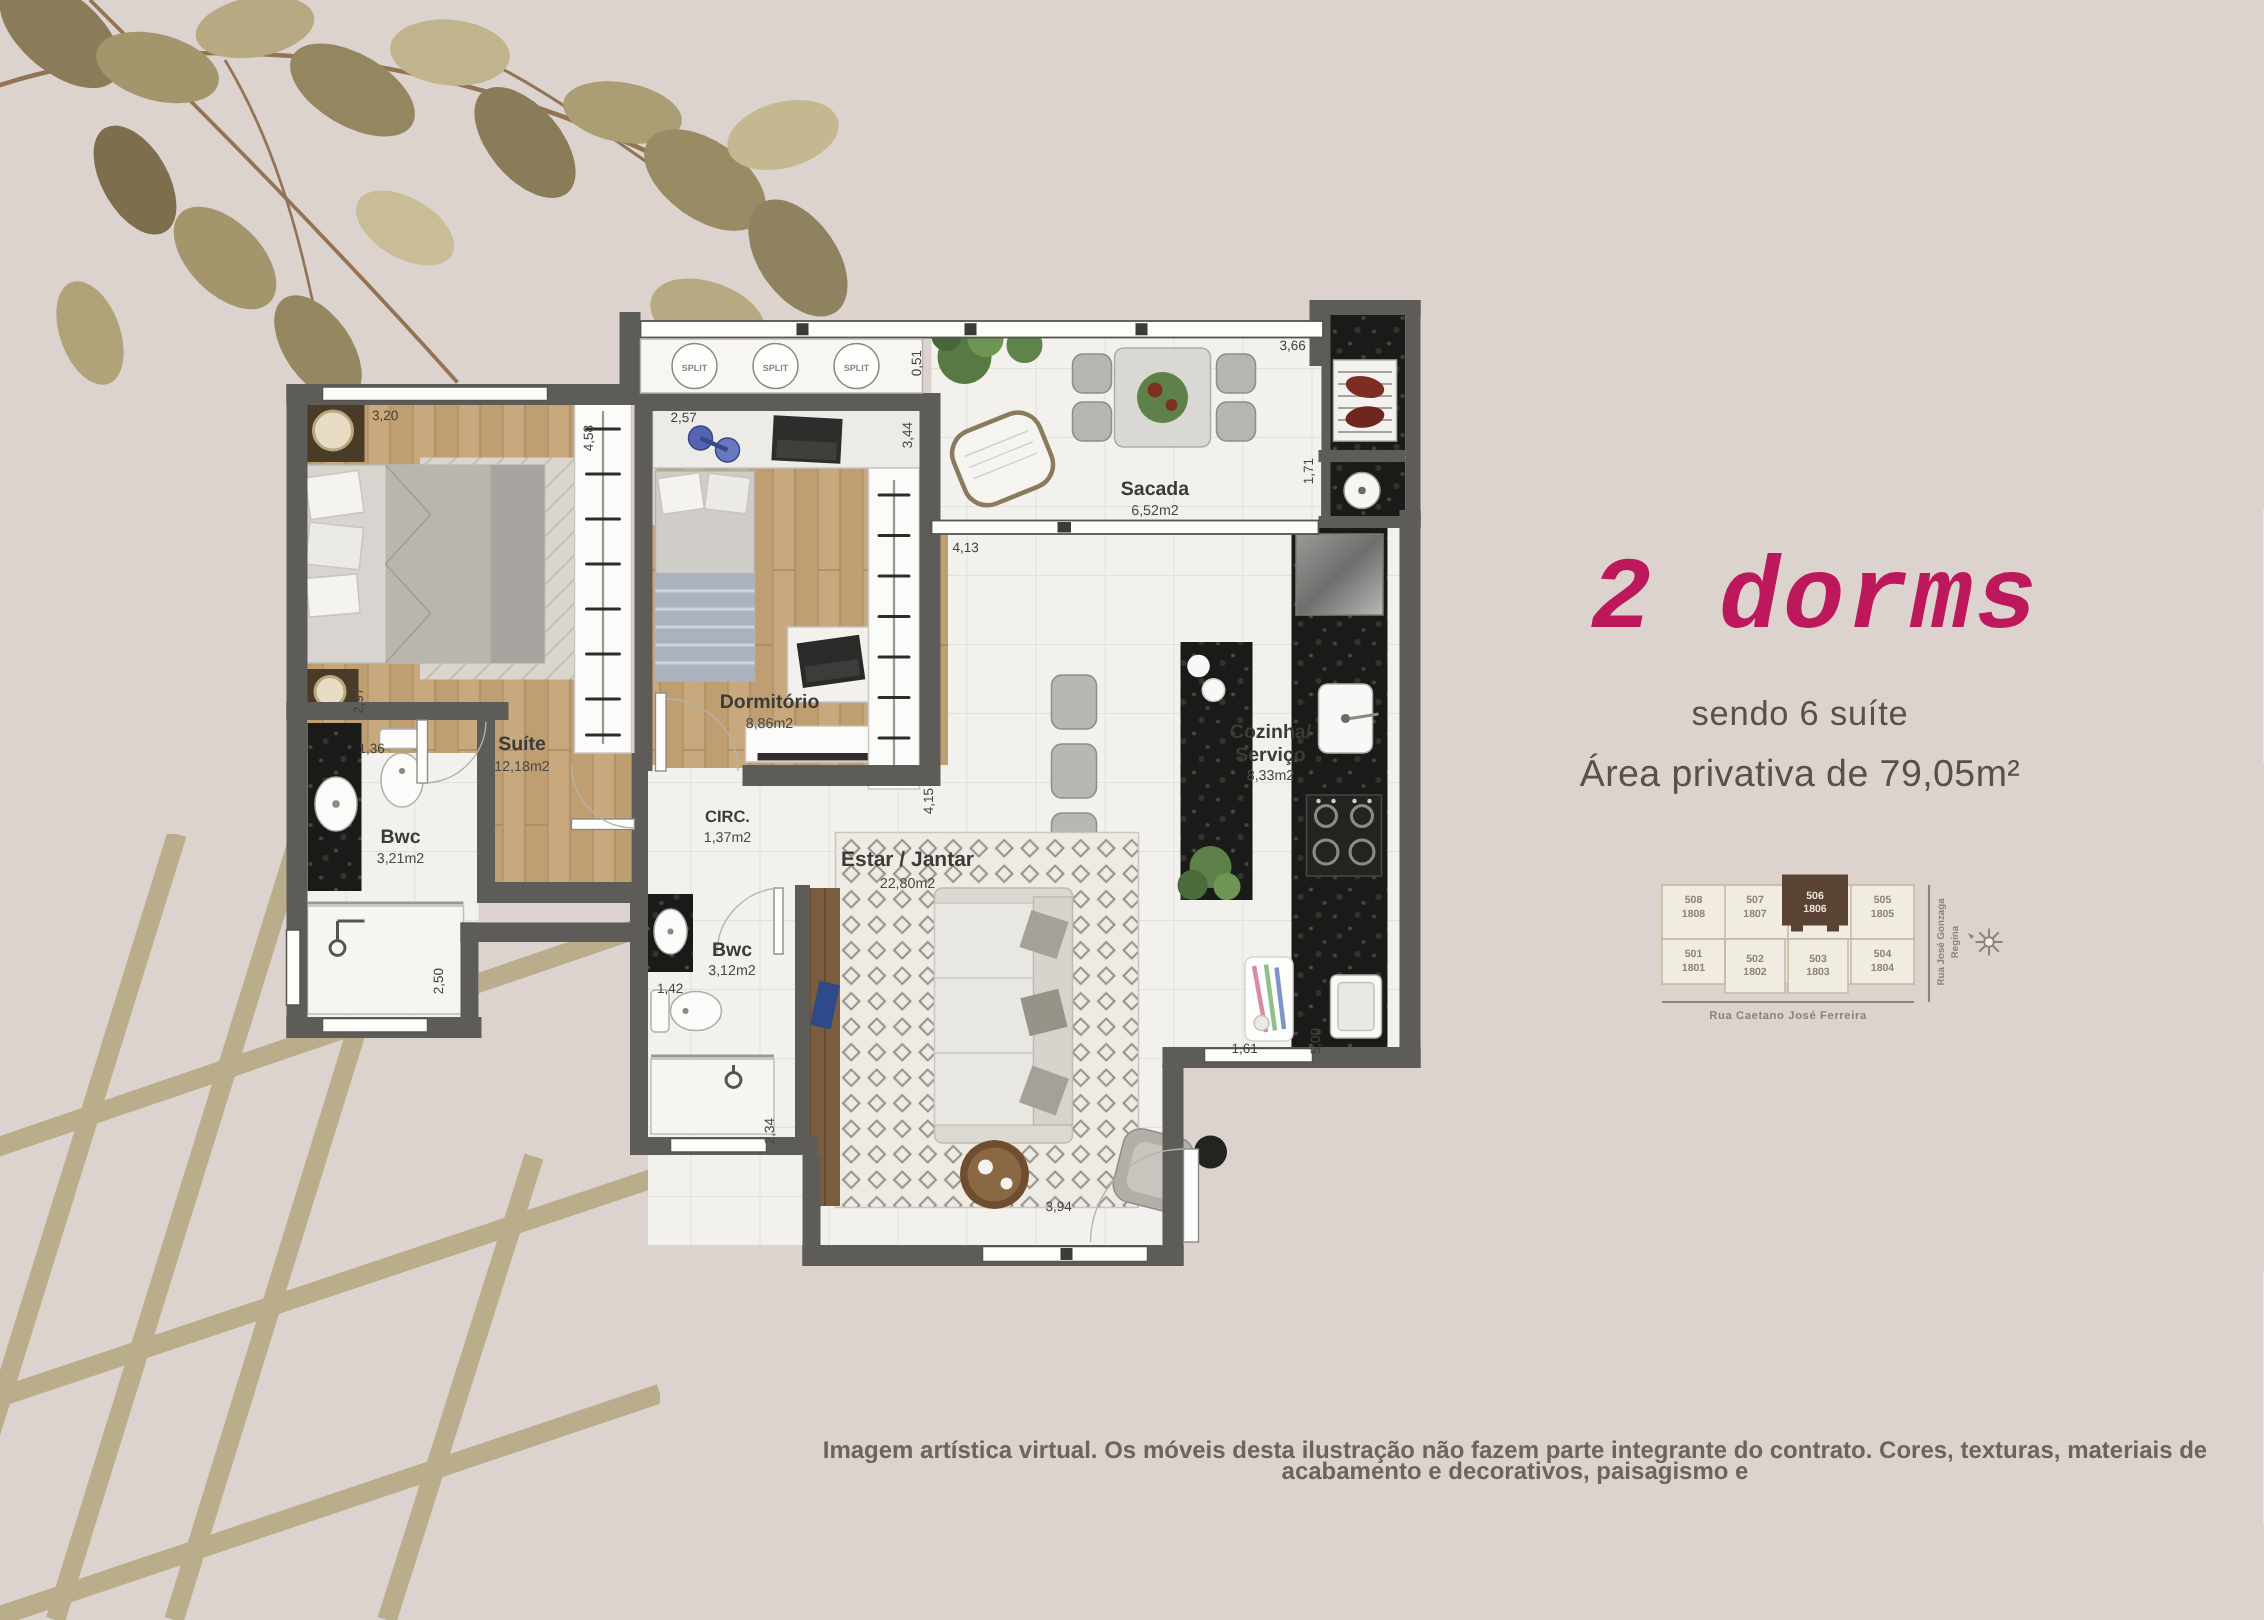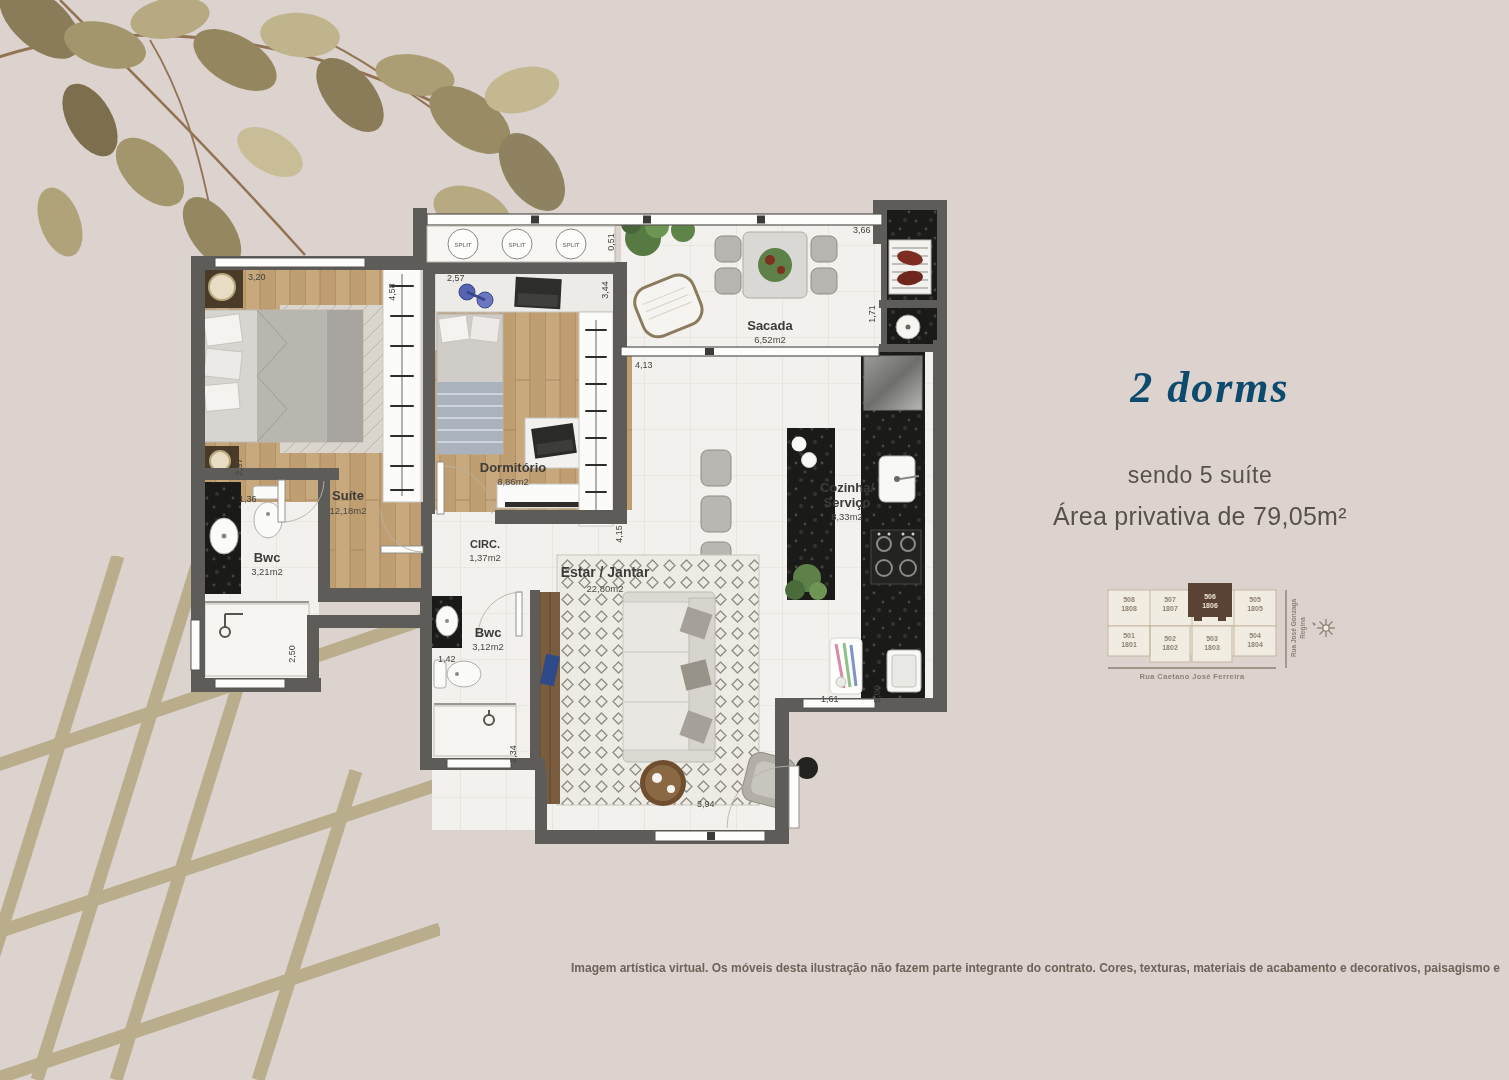--- a/index.html
+++ b/index.html
@@ -3,32 +3,32 @@
 <meta charset="utf-8">
 <style>
   html,body{margin:0;padding:0;}
   .stage{
     position:relative; width:1509px; height:1080px; overflow:hidden;
     background:#dcd2ce;
     font-family:"Liberation Sans", sans-serif;
   }
   .abs{position:absolute;}
   .title-script{
-    font-family:Liberation Serif, serif; font-style:italic; font-weight:bold;
-    font-size:44px; color:#0c4a6e; text-align:center; letter-spacing:2px;
+    font-family:Liberation Mono, monospace; font-style:italic; font-weight:bold;
+    font-size:68px; color:#be185d; text-align:center; letter-spacing:2px;
   }
   .title-sub{
     font-size:23px; color:#57514a; text-align:center; letter-spacing:.5px;
   }
   .title-area{
     font-size:25px; color:#57514a; text-align:center; letter-spacing:.3px;
   }
   .disclaimer{
-    font-size:12px; line-height:14px; font-weight:bold; color:#6e6459;
-    text-align:right;
+    font-size:16px; line-height:14px; font-weight:bold; color:#6e6459;
+    text-align:center;
   }
   svg text{font-family:"Liberation Sans", sans-serif;}
   .room-name{font-size:13px; font-weight:bold; fill:#3c3b38;}
   .room-name-sm{font-size:11px; font-weight:bold; fill:#3c3b38;}
   .room-area{font-size:9.5px; fill:#4a4945;}
   .dim{font-size:9px; fill:#44433f;}
   .split-t{font-size:6px; fill:#8a8884; font-weight:bold;}
   .mm-num{font-size:7px; font-weight:bold; fill:#8f8273;}
   .mm-num-hl{font-size:7px; font-weight:bold; fill:#ece4d4;}
   .mm-street{font-size:7.5px; font-weight:bold; fill:#8f8273; letter-spacing:.4px;}
@@ -435,21 +435,21 @@
       <text x="253" y="462" class="dim">1,42</text>
       <text x="331" y="554" class="dim" transform="rotate(-90 331 554)" text-anchor="middle">2,34</text>
       <text x="512" y="607" class="dim">3,94</text>
       <text x="636" y="502" class="dim">1,61</text>
       <text x="695" y="494" class="dim" transform="rotate(-90 695 494)" text-anchor="middle">5,00</text>
     </g>
   </svg>
 
   <div>
     <div class="abs title-script" style="left:1055px;top:362px;width:310px;">2 dorms</div>
-    <div class="abs title-sub" style="left:1080px;top:462px;width:240px;">sendo 5 suíte</div>
+    <div class="abs title-sub" style="left:1080px;top:462px;width:240px;">sendo 6 suíte</div>
     <div class="abs title-area" style="left:1050px;top:502px;width:300px;">Área privativa de 79,05m²</div>
   </div>
 
   <svg class="abs" style="left:1098px;top:580px;" width="250" height="110" viewBox="0 0 250 110">
     <g fill="#f1ece2" stroke="#c6b79f" stroke-width="1">
       <rect x="10" y="10" width="168" height="36"></rect>
       <rect x="10" y="46" width="168" height="30"></rect>
       <rect x="52" y="46" width="40" height="36"></rect>
       <rect x="94" y="46" width="40" height="36"></rect>
       <line x1="52" y1="10" x2="52" y2="46"></line>

